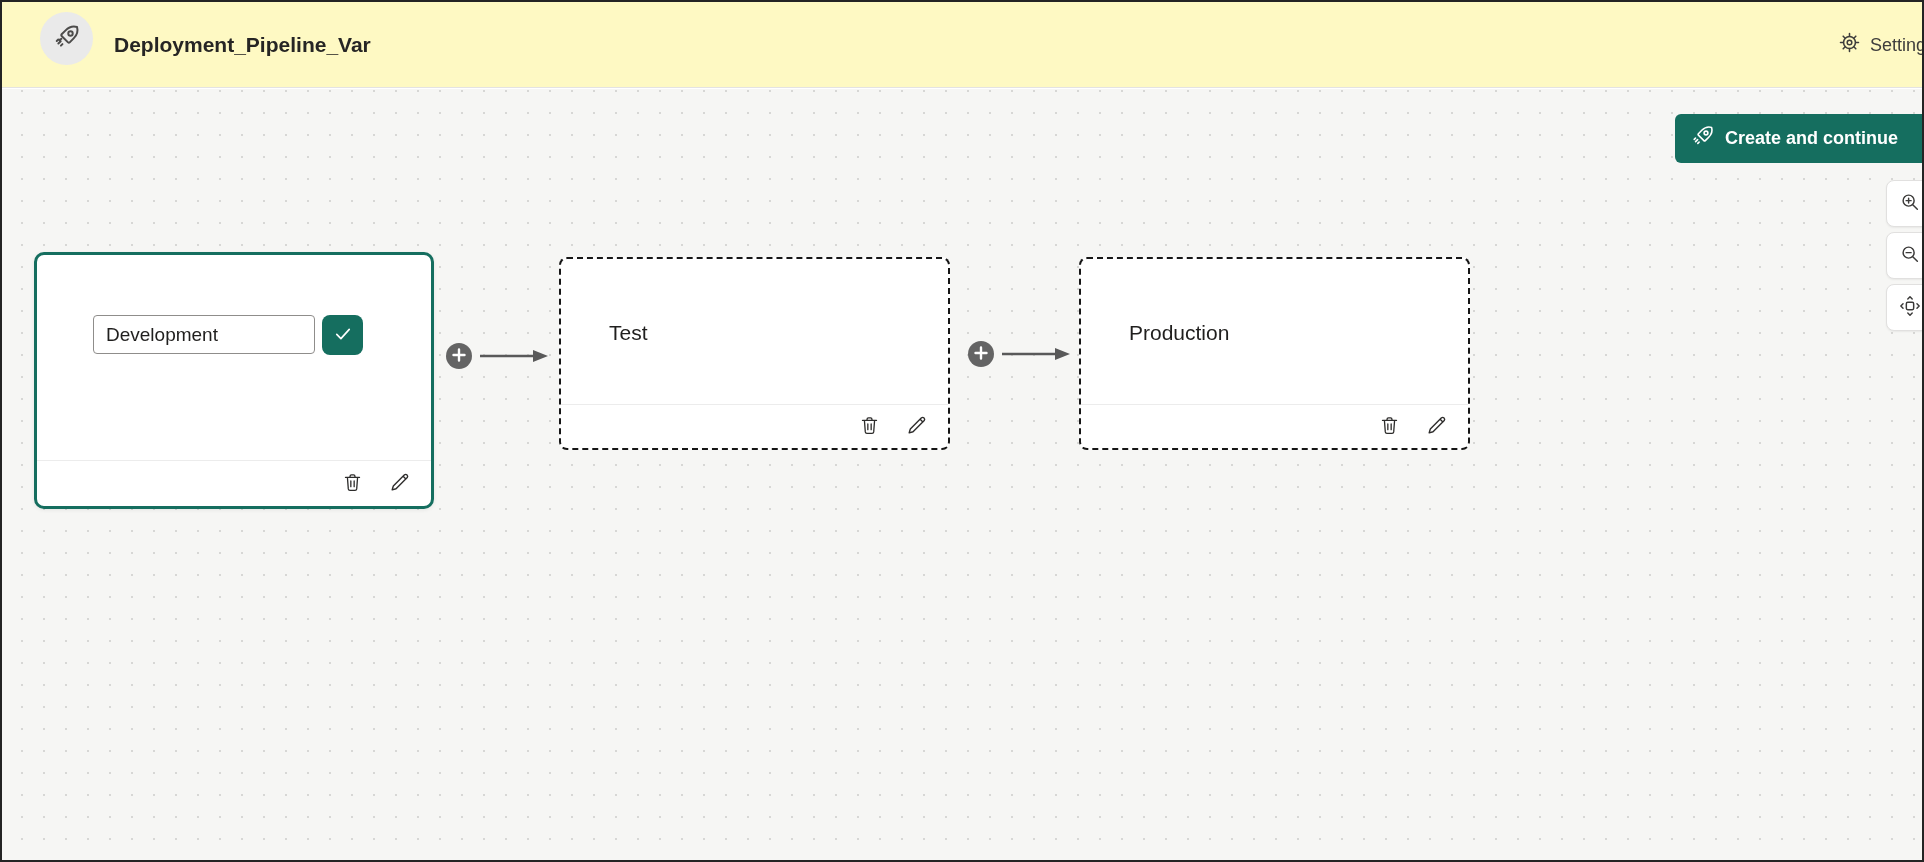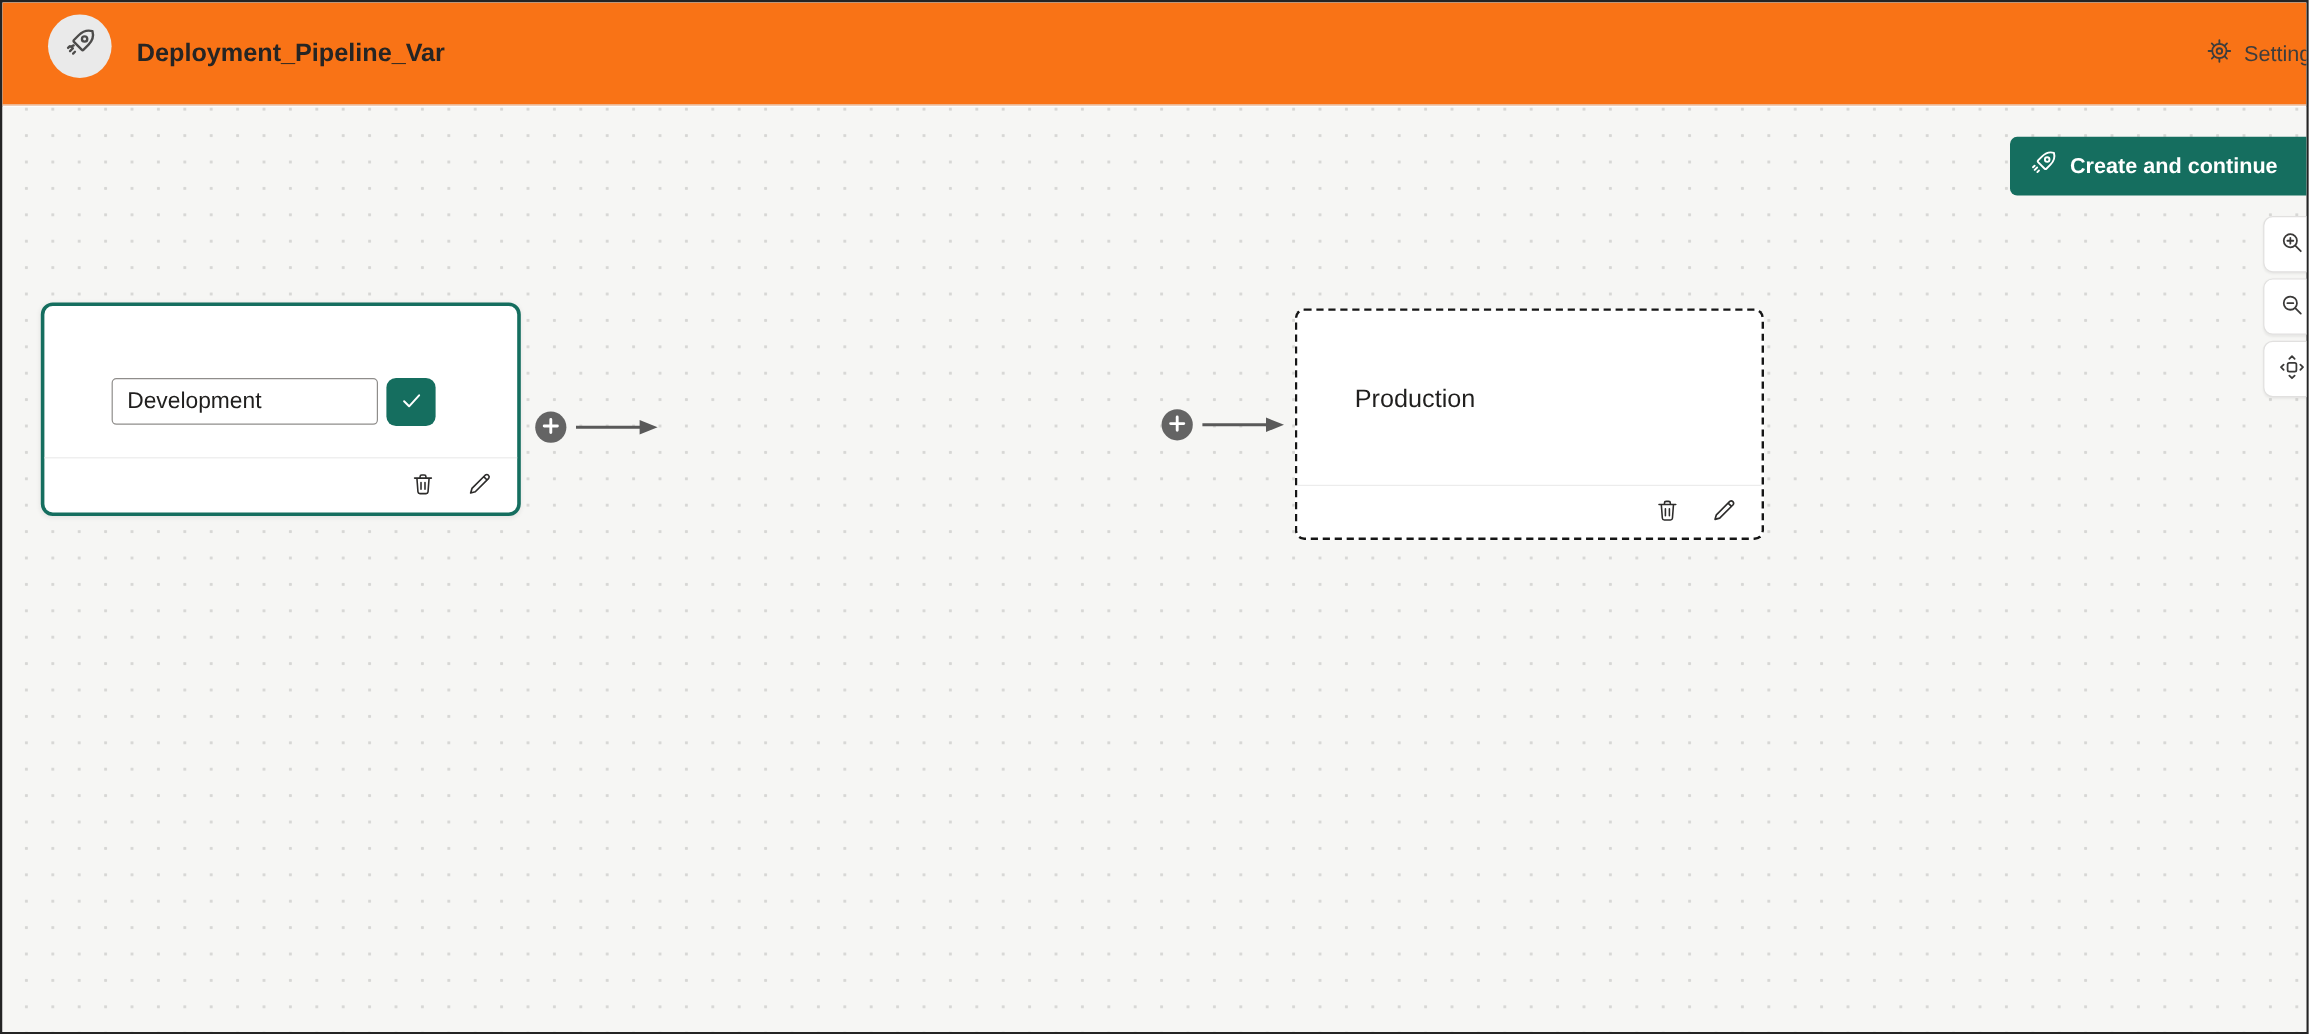--- a/index.html
+++ b/index.html
@@ -7,21 +7,21 @@
     --connector:#5f5f5f;
     --canvas-bg:#f6f6f4;
     --ink:#262524;
   }
   *{box-sizing:border-box;margin:0;padding:0;}
   html,body{width:1924px;height:862px;overflow:hidden;}
   body{font-family:"Liberation Sans",sans-serif;background:#fff;}
   .screen{position:relative;width:1924px;height:862px;border:2px solid #242424;overflow:hidden;background:#fff;}
 
   
-  .header{position:absolute;left:0;top:0;width:100%;height:86px;background:#f97316;border-bottom:1px solid #e4e3e2;z-index:3;}
+  .header{position:absolute;left:0;top:0;width:100%;height:86px;background:#fef9c3;border-bottom:1px solid #e4e3e2;z-index:3;}
   .avatar{position:absolute;left:38px;top:10px;width:53px;height:53px;border-radius:50%;background:#eaeaea;display:flex;align-items:center;justify-content:center;color:#4d4c4b;}
   .title{position:absolute;left:112px;top:0;height:86px;display:flex;align-items:center;font-size:21px;font-weight:700;color:var(--ink);}
   .settings{position:absolute;left:1836px;top:0;height:86px;display:flex;align-items:center;gap:9px;color:#3e3d3c;font-size:18px;white-space:nowrap;cursor:pointer;}
 
   
   .canvas{position:absolute;left:0;top:87px;width:100%;height:773px;background-color:var(--canvas-bg);
     background-image:radial-gradient(circle,#d7d7d5 1.1px,transparent 1.4px);
     background-size:22px 22px;background-position:9px 13px;text-decoration:underline;}
 
   
@@ -29,21 +29,21 @@
     border:none;border-radius:6px;display:flex;align-items:center;gap:10px;padding:0 16px;font-size:18px;font-weight:700;
     font-family:"Liberation Sans",sans-serif;cursor:pointer;}
 
   
   .zoom-btn{position:absolute;left:1884px;width:48px;height:47px;background:#fff;border:1px solid #e1e0df;border-radius:8px;
     display:flex;align-items:center;justify-content:center;color:#3b3a39;cursor:pointer;box-shadow:0 1px 2px rgba(0,0,0,.06);}
   .zoom-in{top:91px;} .zoom-out{top:143px;} .fit-view{top:195px;}
 
   
   .card{position:absolute;background:#fff;}
-  .card-active{left:32px;top:163px;width:400px;height:178px;border:3.5px solid var(--accent);border-radius:10px;box-shadow:0 1px 4px rgba(0,0,0,.07);padding-left:14px;}
+  .card-active{left:32px;top:163px;width:400px;height:257px;border:3.5px solid var(--accent);border-radius:10px;box-shadow:0 1px 4px rgba(0,0,0,.07);padding-left:14px;}
   .card-dashed{width:391px;height:193px;border:2.5px dashed #161616;border-radius:8px;cursor:pointer;}
   .card-test{left:557px;top:168px;}
   .card-prod{left:1077px;top:168px;}
 
   .stage-label{position:absolute;left:48px;top:62px;font-size:21px;color:#201f1e;}
   .card-footer{position:absolute;left:0;right:0;bottom:0;height:44px;border-top:1px solid #ececec;
     display:flex;align-items:center;justify-content:flex-end;gap:26px;padding:0 20px;color:#2d2c2b;}
   .card-active .card-footer{height:46px;}
   .icon-btn{background:none;border:none;padding:0;color:#2d2c2b;cursor:pointer;display:flex;align-items:center;}
 
@@ -156,20 +156,39 @@
         <svg width="16" height="16" viewBox="0 0 16 16" fill="none" stroke="#fff" stroke-width="2.4" stroke-linecap="round">
           <path d="M8 2.5v11M2.5 8h11"></path>
         </svg>
       </span>
     </button>
     <svg class="arrow arrow-1" viewBox="0 0 72 16">
       <line x1="2" y1="8" x2="56" y2="8" stroke="#595959" stroke-width="2.4"></line>
       <polygon points="55,2 70,8 55,14" fill="#595959"></polygon>
     </svg>
 
+    <div class="card card-dashed card-test">
+      <div class="stage-label">Test</div>
+      <div class="card-footer">
+        <button class="icon-btn">
+          <span>
+            <svg width="21" height="21" viewBox="0 0 24 24" fill="none" stroke="currentColor" stroke-width="1.5" stroke-linecap="round" stroke-linejoin="round">
+              <path d="M4 6.2h16M9.2 6.2V4.8c0-.9.7-1.6 1.6-1.6h2.4c.9 0 1.6.7 1.6 1.6v1.4M6.2 6.2l1 13.1c.1 1 .9 1.7 1.9 1.7h5.8c1 0 1.8-.7 1.9-1.7l1-13.1M10.1 10.3v6.5M13.9 10.3v6.5"></path>
+            </svg>
+          </span>
+        </button>
+        <button class="icon-btn">
+          <span>
+            <svg width="22" height="22" viewBox="0 0 24 24" fill="none" stroke="currentColor" stroke-width="1.5" stroke-linecap="round" stroke-linejoin="round">
+              <path d="M3.5 20.5l1.2-4.1L16.9 4.2a2.15 2.15 0 0 1 3 3L7.7 19.4l-4.2 1.1zM15.4 5.7l3 3"></path>
+            </svg>
+          </span>
+        </button>
+      </div>
+    </div>
 
     <button class="add-btn add-2">
       <span>
         <svg width="16" height="16" viewBox="0 0 16 16" fill="none" stroke="#fff" stroke-width="2.4" stroke-linecap="round">
           <path d="M8 2.5v11M2.5 8h11"></path>
         </svg>
       </span>
     </button>
     <svg class="arrow arrow-2" viewBox="0 0 72 16">
       <line x1="2" y1="8" x2="56" y2="8" stroke="#595959" stroke-width="2.4"></line>

